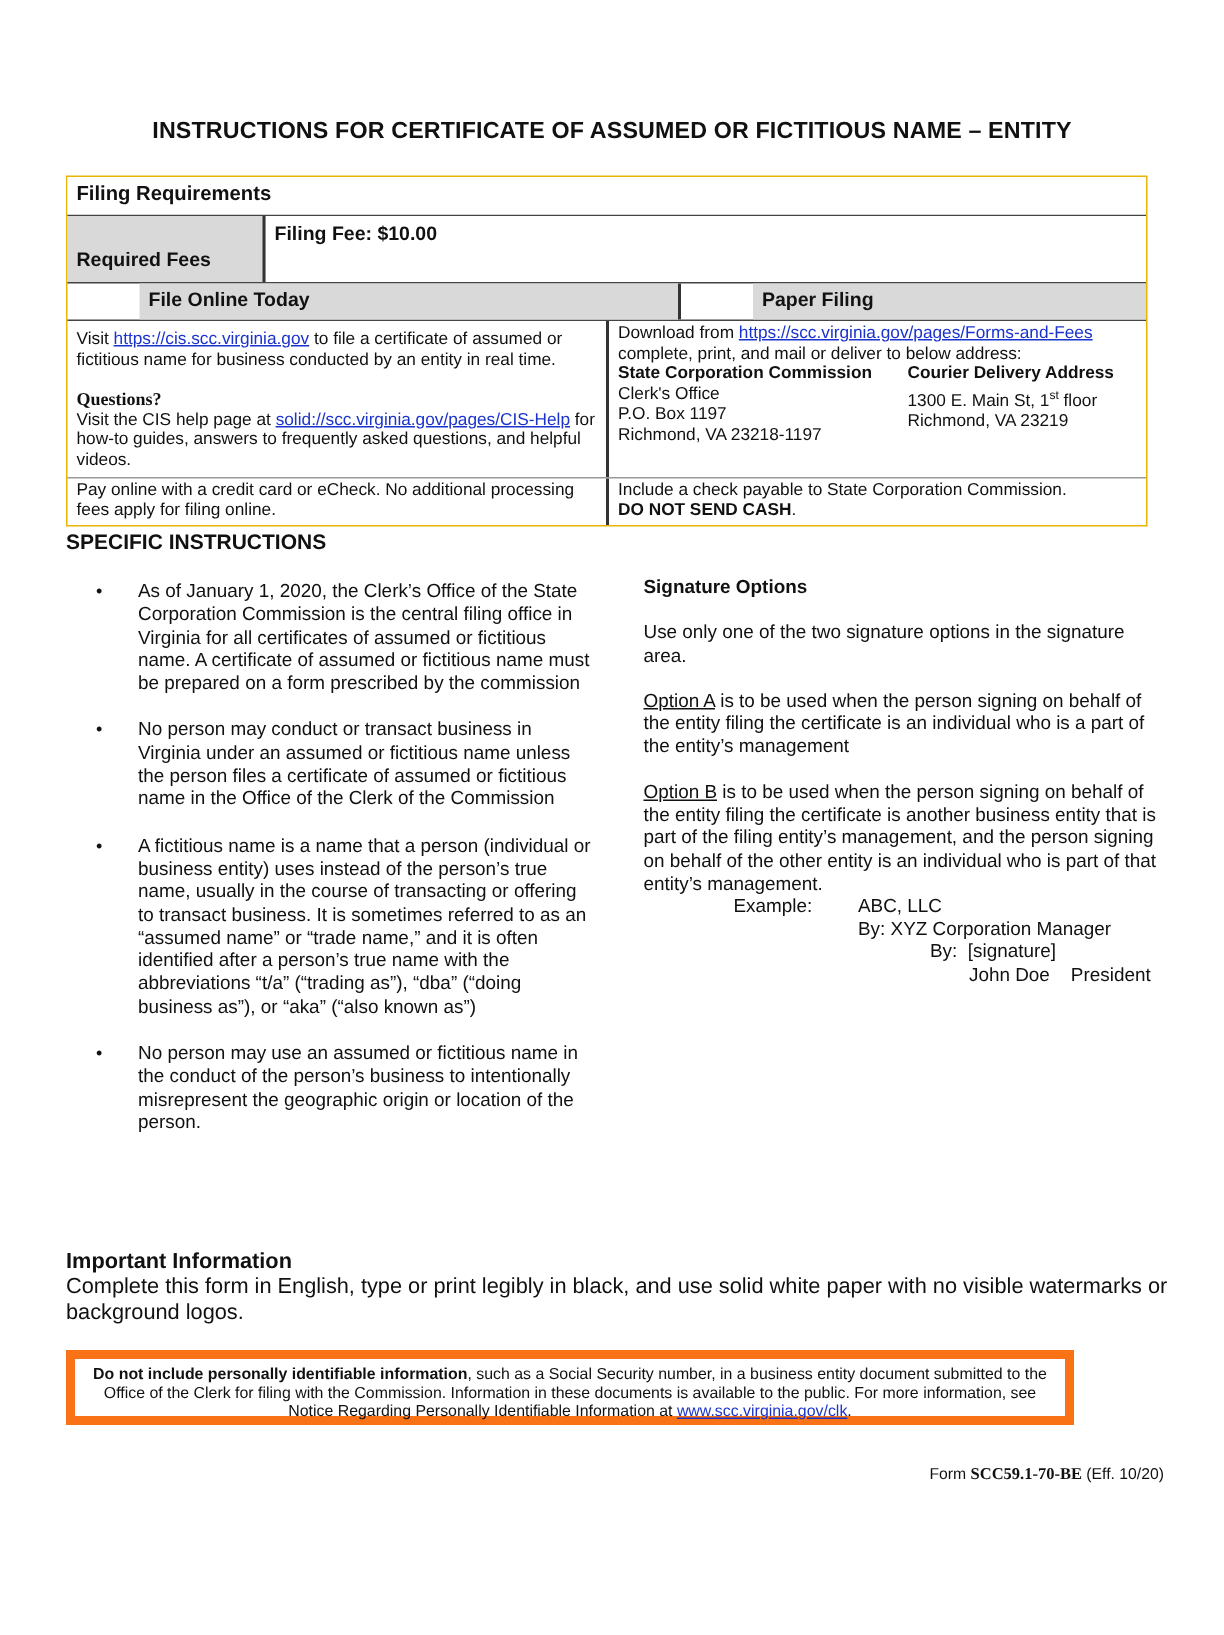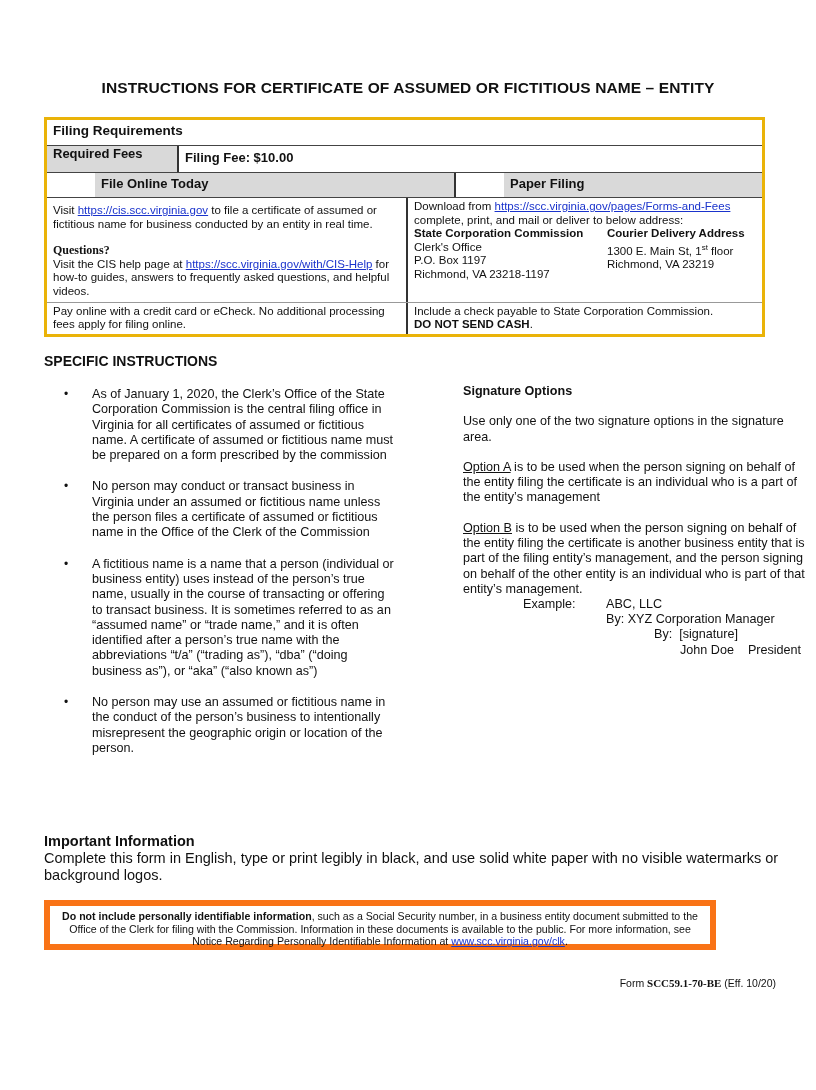--- a/index.html
+++ b/index.html
@@ -1,41 +1,41 @@
 <!DOCTYPE html>
 <html><head>
 <meta charset="utf-8">
 <style>
   html, body { margin: 0; padding: 0; background: #ffffff; }
   body { width: 816px; height: 1090px; position: relative; font-family: "Liberation Sans", sans-serif; color: #111; overflow: hidden; }
   .title { position: absolute; left: 0; width: 816px; top: 79px; text-align: center; font-weight: bold; font-size: 15.5px; letter-spacing: 0.1px; }
-  .req-table { position: absolute; left: 44px; top: 117px; width: 721px; border: 3px solid #eab308; box-sizing: border-box; }
+  .req-table { position: absolute; left: 44px; top: 117px; width: 721px; border: 1px solid #eab308; box-sizing: border-box; }
   .row { display: flex; border-bottom: 1px solid #444; box-sizing: border-box; }
   .row:last-child { border-bottom: none; }
   .cell { box-sizing: border-box; padding: 3px 6px; font-size: 12px; line-height: 14px; }
   .hdr { background: #d9d9d9; font-weight: bold; font-size: 13px; }
   .fr-title { font-weight: bold; font-size: 13.5px; height: 25px; padding: 4px 6px; background: #fff; width: 100%; }
-  .fee-label { width: 132px; height: 26px; background: #d9d9d9; font-size: 13px; padding: 1px 6px; border-right: 2px solid #333; font-weight: bold; }
+  .fee-label { width: 132px; height: 26px; background: #d9d9d9; font-size: 13px; padding: 22px 6px; border-right: 2px solid #333; font-weight: bold; }
   .fee-value { flex: 1; font-size: 13px; padding: 5px 6px; font-weight: bold; }
   .left-col { width: 361px; border-right: 2px solid #333; }
   .right-col { flex: 1; }
   .sub-hdr { height: 24px; padding: 4px 6px; margin-left: 48px; }
   .body-cell { font-size: 11.5px; line-height: 13.5px; padding: 4px 6px; }
   a.link { color: #1a33cc; text-decoration: underline; }
   .bold { font-weight: bold; }
   .addr-grid { display: flex; }
   .addr-col1 { width: 193px; }
   .pay-row .cell { font-size: 11.5px; line-height: 13px; padding: 2px 6px 3px; }
   .pay-row { border-top: 1px solid #999; }
   .section-head { position: absolute; left: 44px; top: 353px; font-weight: bold; font-size: 14px; }
   .bullets { position: absolute; left: 64px; top: 387px; width: 330px; font-size: 12.6px; line-height: 15.3px; }
   .bullet { display: flex; margin-bottom: 16px; }
   .bullet-dot { width: 28px; flex: none; font-size: 12px; }
   .bullet-text { flex: 1; }
-  .sig { position: absolute; left: 429px; top: 384px; width: 350px; font-size: 12.6px; line-height: 15.3px; margin-left: 34px; }
+  .sig { position: absolute; left: 429px; top: 384px; width: 350px; font-size: 12.6px; line-height: 15.3px; }
   .sig p { margin: 0 0 15px 0; }
   .sig-title { font-weight: bold; margin-bottom: 15px; }
   .u { text-decoration: underline; }
   .ex-line { white-space: pre; }
   .imp { position: absolute; left: 44px; top: 833px; width: 740px; font-size: 14.5px; line-height: 17px; }
   .imp-title { font-weight: bold; }
   .pii-box { position: absolute; left: 44px; top: 900px; width: 672px; height: 50px; border: 6px solid #f97316; box-sizing: border-box; padding: 4px 10px; font-size: 10.6px; line-height: 12.5px; text-align: center; }
   .form-id { position: absolute; right: 40px; top: 977px; font-size: 10.5px; }
   .form-id .num { font-size: 11px; font-family: "Liberation Serif", serif; font-weight: bold; }
   sup { font-size: 8px; }
@@ -55,21 +55,21 @@
   </div>
   <div class="row">
     <div class="cell hdr sub-hdr left-col">File Online Today</div>
     <div class="cell hdr sub-hdr right-col">Paper Filing</div>
   </div>
   <div class="row" style="border-bottom:none;">
     <div class="cell body-cell left-col" style="padding-top:6px;">
       <div><span>Visit </span><a class="link">https://cis.scc.virginia.gov</a><span> to file a certificate of assumed or fictitious name for business conducted by an entity in real time.</span></div>
       <div style="height:13px;"></div>
       <div class="bold" style="font-size:12px;font-family:Liberation Serif, serif;">Questions?</div>
-      <div><span>Visit the CIS help page at </span><a class="link">https://scc.virginia.gov/with/CIS-Help</a><span> for how-to guides, answers to frequently asked questions, and helpful videos.</span></div>
+      <div><span>Visit the CIS help page at </span><a class="link">solid://scc.virginia.gov/pages/CIS-Help</a><span> for how-to guides, answers to frequently asked questions, and helpful videos.</span></div>
     </div>
     <div class="cell body-cell right-col" style="padding-top:2px;">
       <div><span>Download from </span><a class="link">https://scc.virginia.gov/pages/Forms-and-Fees</a><span> complete, print, and mail or deliver to below address:</span></div>
       <div class="addr-grid">
         <div class="addr-col1">
           <div class="bold">State Corporation Commission</div>
           <div>Clerk's Office</div>
           <div>P.O. Box 1197</div>
           <div>Richmond, VA 23218-1197</div>
         </div>

